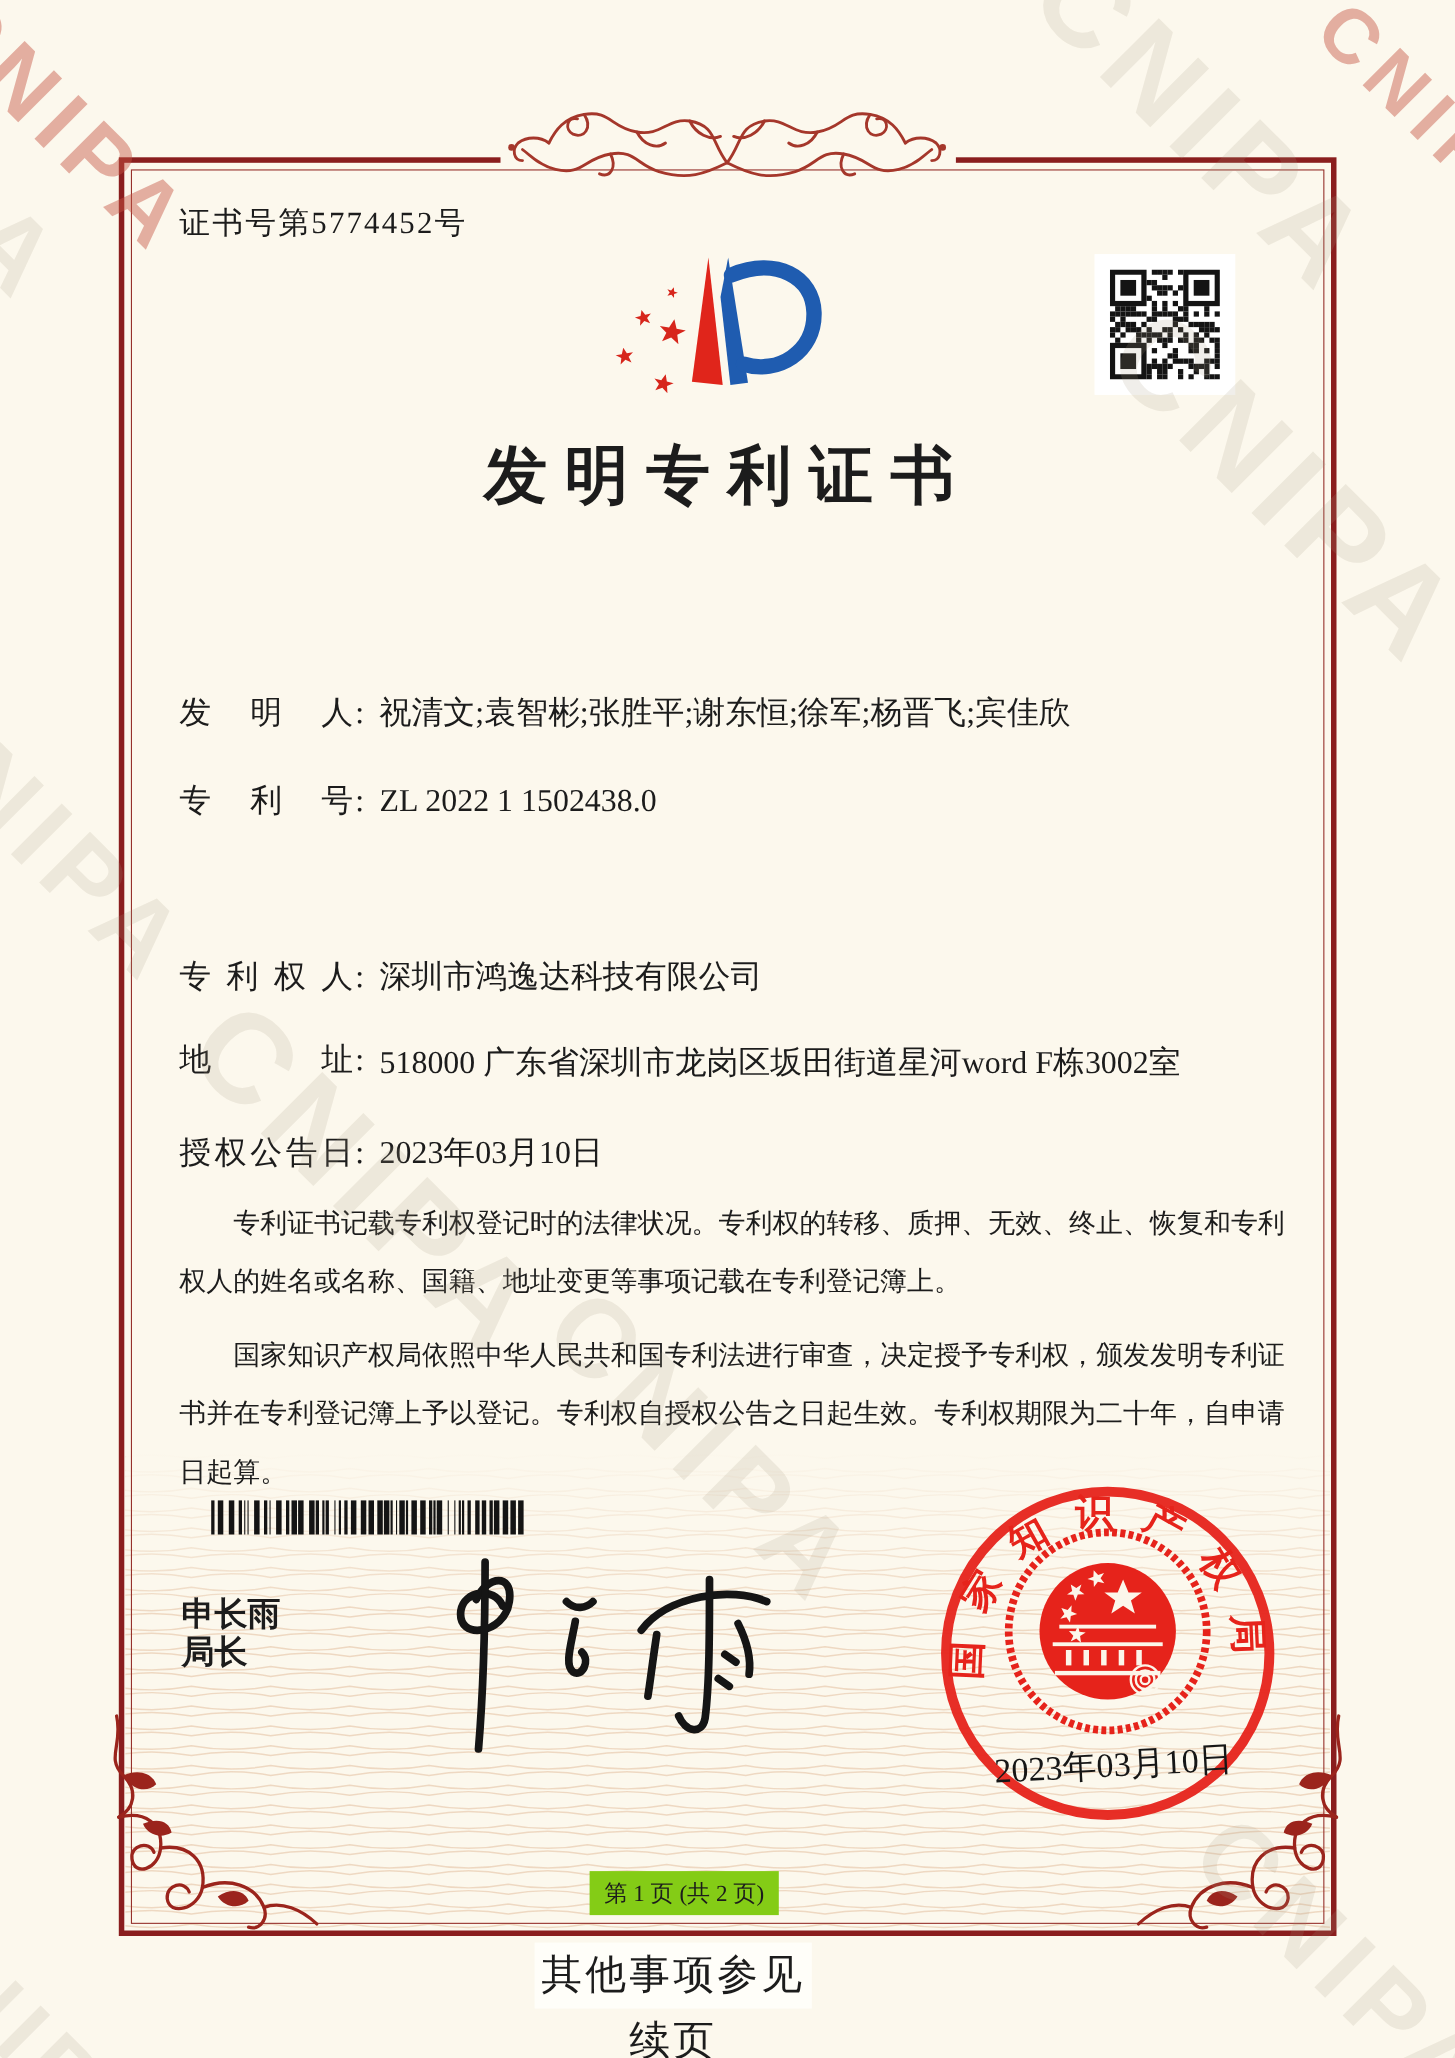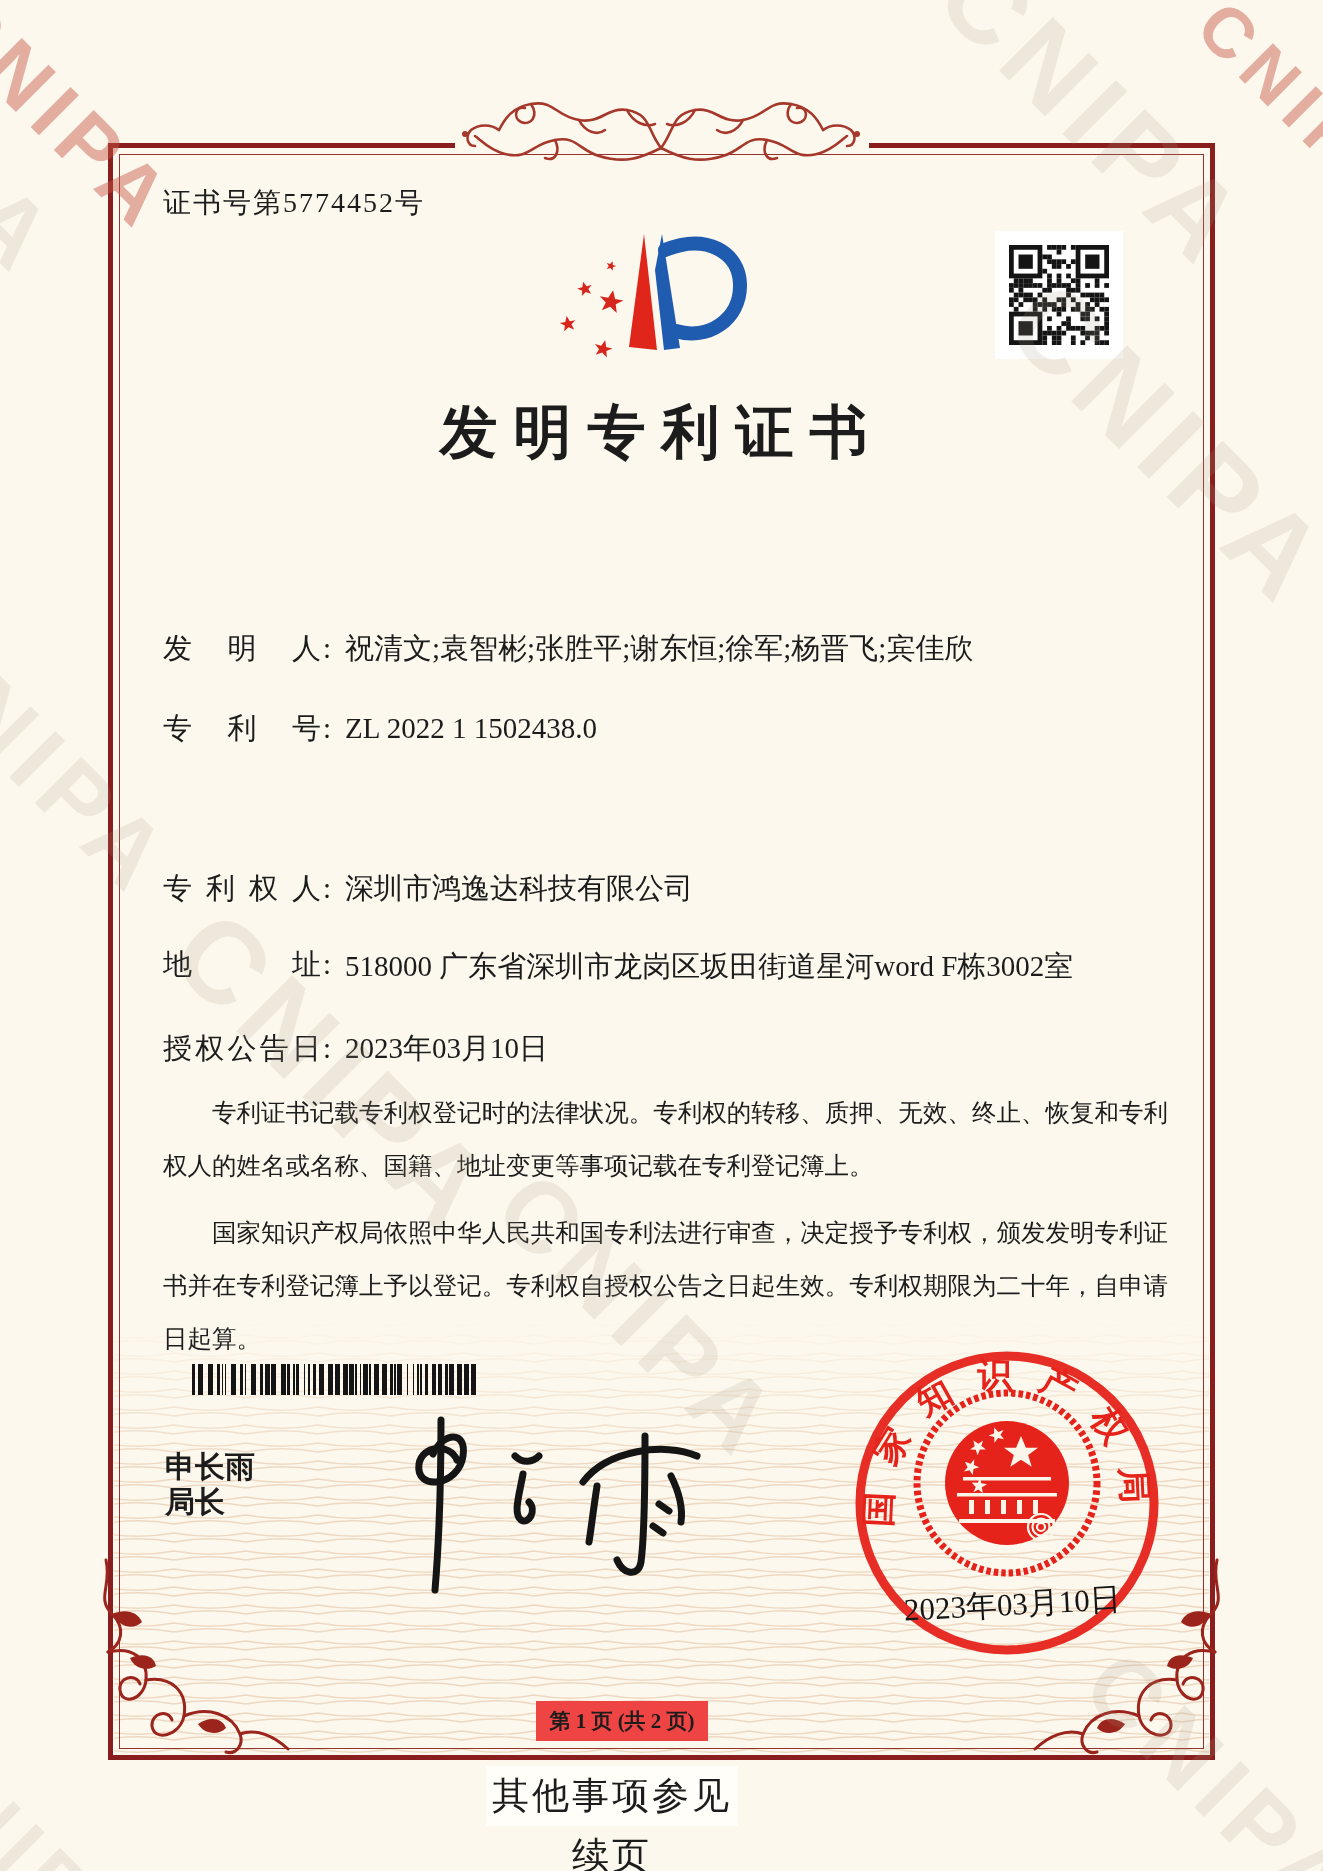--- a/index.html
+++ b/index.html
@@ -42,22 +42,22 @@
     line-height:53px;text-align:justify;z-index:3;}
   .paras p{margin:0;text-indent:2em;}
   .paras p + p{margin-top:14px;}
   
   .barcode{position:absolute;left:192px;top:1364px;width:392px;height:31px;display:flex;align-items:stretch;z-index:3;}
   .barcode span{background:#141414;height:100%;}
   .signer{position:absolute;left:165px;z-index:3;
     font-family:"Liberation Sans","DejaVu Sans",sans-serif;font-weight:bold;font-size:30px;}
   .signature{position:absolute;left:345px;top:1412px;z-index:4;}
   .seal{position:absolute;left:842px;top:1338px;z-index:4;}
-  .pagenum{position:absolute;left:536px;top:1701px;width:172px;height:40px;background:#ef4444;
-    text-align:center;line-height:40px;font-size:21px;z-index:3;font-weight:bold;}
+  .pagenum{position:absolute;left:536px;top:1701px;width:172px;height:40px;background:#84cc16;
+    text-align:center;line-height:40px;font-size:21px;z-index:3;}
   .contnote{position:absolute;left:486px;top:1766px;width:252px;height:60px;background:#fffef9;
     text-align:center;line-height:60px;font-size:37px;letter-spacing:3px;z-index:3;}
   
   .orn-top-mask{position:absolute;left:455px;top:128px;width:414px;height:24px;background:#fcf8ed;z-index:3;}
   .orn-top{position:absolute;left:461px;top:96px;z-index:4;}
   .corner{position:absolute;top:1558px;z-index:4;}
   .corner.left{left:90px;}
   .corner.right{left:1023px;transform:scaleX(-1);}
 </style>
 </head>

